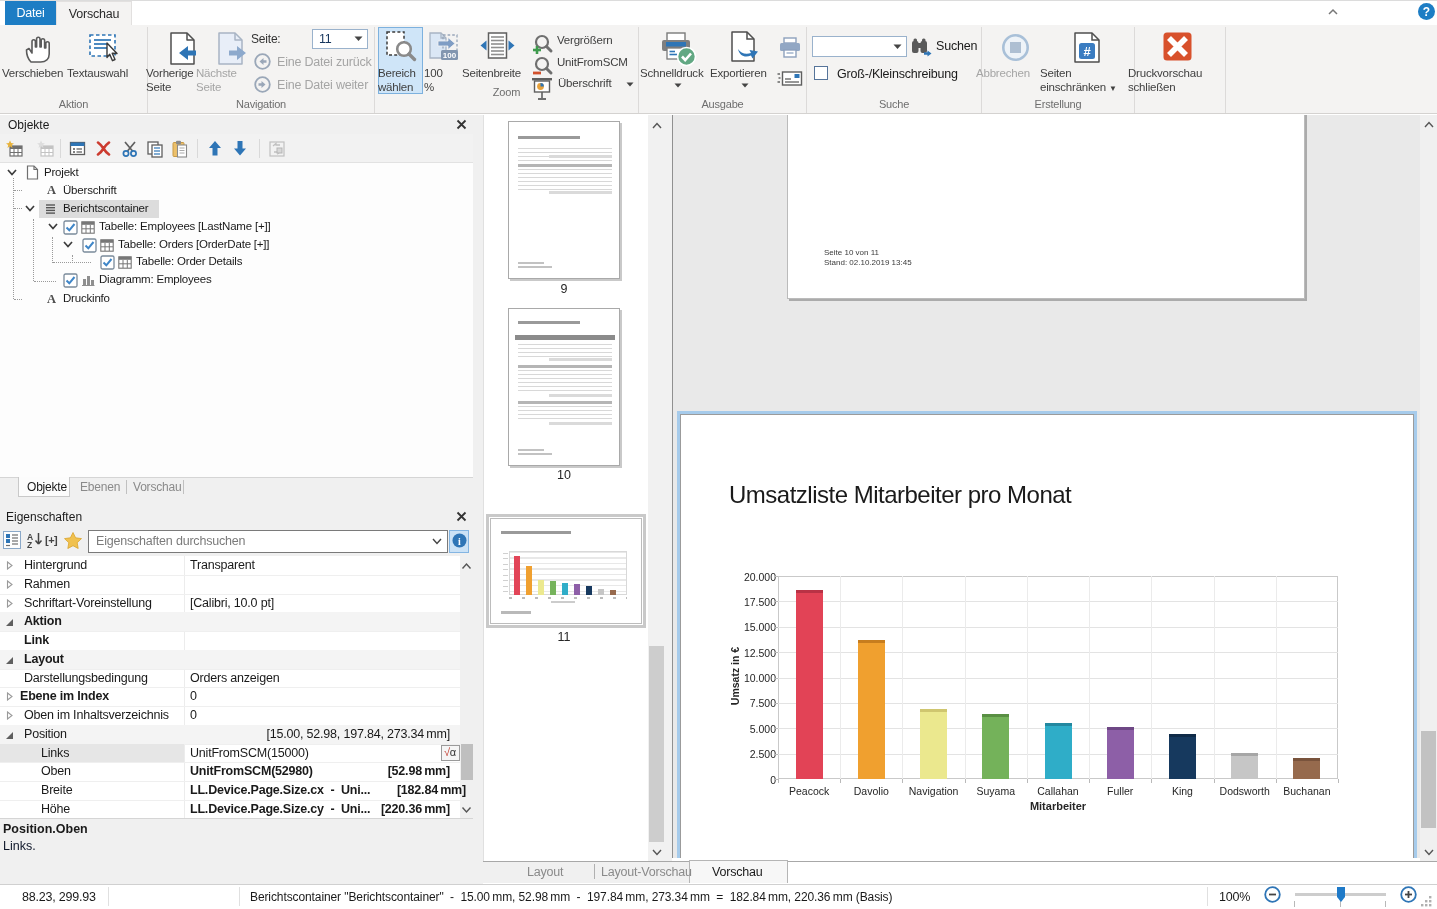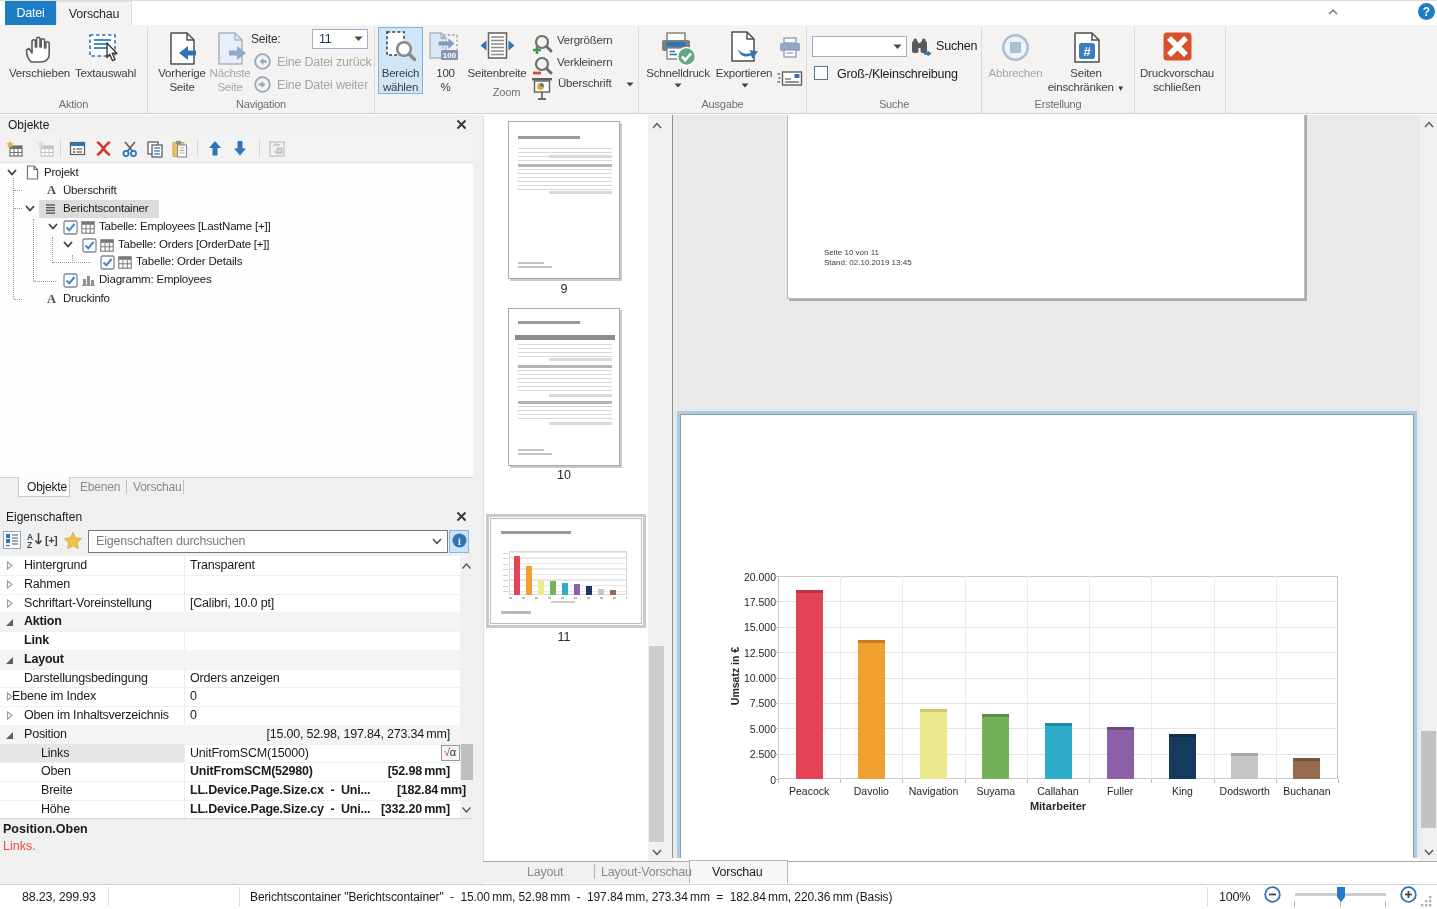--- a/index.html
+++ b/index.html
@@ -1,17 +1,17 @@
 <!DOCTYPE html>
 <html><head><meta charset="utf-8"><style>
 *{margin:0;padding:0;box-sizing:border-box}
 html,body{width:1437px;height:909px;overflow:hidden}
 body{font-family:"Liberation Sans",sans-serif;background:#fff;position:relative;color:#262626}
 .a{position:absolute}
-.rl{font-size:11.5px;color:#404040;text-align:center;line-height:14px;letter-spacing:-0.2px;white-space:nowrap}
+.rl{font-size:11.5px;color:#404040;text-align:left;line-height:14px;letter-spacing:-0.2px;white-space:nowrap}
 .gl{font-size:11px;color:#6e6e6e;text-align:center;letter-spacing:-0.2px}
 .sep{width:1px;background:#dcdad9;top:2px;height:86px}
 .dis{color:#a5a5a5 !important}
 .tn{font-size:11.5px;letter-spacing:-0.2px;white-space:nowrap;color:#1a1a1a}
 svg{display:block}
 </style></head><body>
 
 <div class="a" style="left:0;top:0;width:1437px;height:25px;background:#fff;border-top:1px solid #dcdcdc"></div>
 <div class="a" style="left:5px;top:1px;width:51px;height:24px;background:#1d7dc4;color:#fff;font-size:12.5px;text-align:center;line-height:24px;letter-spacing:-0.2px">Datei</div>
 <div class="a" style="left:56px;top:1px;width:76px;height:24px;background:#f4f3f2;border:1px solid #e2e0df;border-bottom:none;color:#2b2b2b;font-size:12.5px;text-align:center;line-height:24px;letter-spacing:-0.2px">Vorschau</div>
@@ -118,21 +118,21 @@
         <line x1="1" y1="16" x2="9" y2="16"></line>
         <line x1="5" y1="12" x2="5" y2="20"></line>
       </g>
     </svg>
 <div class="a rl" style="left:557px;top:8px">Vergrößern</div>
 <svg class="a" style="left:532px;top:31px" width="22" height="22" viewBox="0 0 22 22">
       <circle cx="10" cy="8" r="6" fill="none" stroke="#6f6f6f" stroke-width="2.2"></circle>
       <line x1="14.5" y1="12.5" x2="19" y2="17" stroke="#6f6f6f" stroke-width="3" stroke-linecap="round"></line>
       <line x1="1" y1="17" x2="9" y2="17" stroke="#d2512d" stroke-width="2.8"></line>
     </svg>
-<div class="a rl" style="left:557px;top:30px">Verkleinern</div>
+<div class="a rl" style="left:557px;top:30px">UnitFromSCM</div>
 <svg class="a" style="left:530px;top:52px" width="24" height="24" viewBox="0 0 24 24">
       <line x1="2" y1="2.2" x2="22" y2="2.2" stroke="#5f5f5f" stroke-width="2.4"></line>
       <rect x="4.5" y="4" width="15" height="11" fill="#fff" stroke="#5f5f5f" stroke-width="1.4"></rect>
       <circle cx="10.5" cy="9.5" r="3.4" fill="#e8a23c"></circle>
       <path d="M10.5 9.5 L10.5 6.1 A3.4 3.4 0 0 1 13.9 9.5 z" fill="#2e75b6"></path>
       <line x1="12" y1="15" x2="12" y2="21" stroke="#5f5f5f" stroke-width="1.6"></line>
       <line x1="8" y1="22" x2="16" y2="22" stroke="#5f5f5f" stroke-width="1.8"></line>
     </svg>
 <div class="a rl" style="left:558px;top:51px">Überschrift</div>
 <svg class="a" style="left:626px;top:57px" width="8" height="6" viewBox="0 0 8 6">
@@ -472,21 +472,21 @@
       <path d="M8 1 L8 8 L1 8 z" fill="#5f5f5f"></path>
     </svg>
     <div class="a" style="left:24px;top:95.8px;font-weight:bold">Layout</div>
     <div class="a" style="left:0;top:131.35999999999999px;width:460px;height:1px;background:#efefef"></div>
     <div class="a" style="left:24px;top:114.6px;font-weight:normal">Darstellungsbedingung</div>
     <div class="a" style="left:190px;top:114.6px;font-weight:normal">Orders anzeigen</div>
     <div class="a" style="left:0;top:150.06px;width:460px;height:1px;background:#efefef"></div>
     <svg class="a" style="left:6px;top:136.3px" width="8" height="9" viewBox="0 0 8 9">
       <path d="M1.5 1 L6 4.5 L1.5 8 z" fill="none" stroke="#9a9a9a" stroke-width="1.1"></path>
     </svg>
-    <div class="a" style="left:12px;top:133.3px;font-weight:normal">Ebene im Index</div>
+    <div class="a" style="left:20px;top:133.3px;font-weight:bold">Ebene im Index</div>
     <div class="a" style="left:190px;top:133.3px;font-weight:normal">0</div>
     <div class="a" style="left:0;top:168.85999999999999px;width:460px;height:1px;background:#efefef"></div>
     <svg class="a" style="left:6px;top:155.1px" width="8" height="9" viewBox="0 0 8 9">
       <path d="M1.5 1 L6 4.5 L1.5 8 z" fill="none" stroke="#9a9a9a" stroke-width="1.1"></path>
     </svg>
     <div class="a" style="left:24px;top:152.1px;font-weight:normal">Oben im Inhaltsverzeichnis</div>
     <div class="a" style="left:190px;top:152.1px;font-weight:normal">0</div>
     <div class="a" style="left:0;top:168.8px;width:460px;height:18.76px;background:#f4f4f4"></div>
     <div class="a" style="left:0;top:187.56px;width:460px;height:1px;background:#efefef"></div>
     <svg class="a" style="left:5px;top:174.8px" width="9" height="9" viewBox="0 0 9 9">
@@ -504,33 +504,33 @@
     <div class="a" style="left:41px;top:208.4px;font-weight:normal">Oben</div>
     <div class="a" style="left:190px;top:208.4px;font-weight:bold">UnitFromSCM(52980)</div>
     <div class="a" style="left:190px;top:208.4px;width:260px;text-align:right;font-weight:bold">[52.98 mm]</div>
     <div class="a" style="left:0;top:243.85999999999999px;width:460px;height:1px;background:#efefef"></div>
     <div class="a" style="left:41px;top:227.1px;font-weight:normal">Breite</div>
     <div class="a" style="left:190px;top:227.1px;font-weight:bold">LL.Device.Page.Size.cx&nbsp; -&nbsp; Uni...</div>
     <div class="a" style="left:190px;top:227.1px;width:276px;text-align:right;font-weight:bold">[182.84 mm]</div>
     <div class="a" style="left:0;top:262.66px;width:460px;height:1px;background:#efefef"></div>
     <div class="a" style="left:41px;top:245.9px;font-weight:normal">Höhe</div>
     <div class="a" style="left:190px;top:245.9px;font-weight:bold">LL.Device.Page.Size.cy&nbsp; -&nbsp; Uni...</div>
-    <div class="a" style="left:190px;top:245.9px;width:260px;text-align:right;font-weight:bold">[332.20 mm]</div>
+    <div class="a" style="left:190px;top:245.9px;width:260px;text-align:right;font-weight:bold">[220.36 mm]</div>
     <svg class="a" style="left:461px;top:6px" width="11" height="8" viewBox="0 0 11 8">
       <path d="M1.5 6.5 L5.5 2 L9.5 6.5" fill="none" stroke="#555" stroke-width="1.4"></path>
     </svg>
     <div class="a" style="left:461px;top:188px;width:12px;height:36px;background:#bfbfbf"></div>
     <svg class="a" style="left:461px;top:250px" width="11" height="8" viewBox="0 0 11 8">
       <path d="M1.5 1.5 L5.5 6 L9.5 1.5" fill="none" stroke="#555" stroke-width="1.4"></path>
     </svg>
   </div>
 
 <div class="a" style="left:0;top:818px;width:473px;height:66px;background:#f0f0f0;border-top:1px solid #d5d5d5"></div>
 <div class="a" style="left:3px;top:822px;font-size:12.5px;font-weight:bold;color:#1a1a1a">Position.Oben</div>
-<div class="a" style="left:3px;top:839px;font-size:12.5px;color:#ef4444">Links.</div>
+<div class="a" style="left:3px;top:839px;font-size:12.5px;color:#0f172a">Links.</div>
 
 <div class="a" style="left:473px;top:115px;width:10px;height:769px;background:#f0f0f0"></div>
 <div class="a" style="left:483px;top:115px;width:165px;height:746px;background:#fff;border-left:1px solid #e0e0e0"></div>
 
 <div class="a" style="left:508px;top:121px;width:112px;height:158px;background:#fff;border:1px solid #a9a9a9;box-shadow:2px 2px 0 #c9c9c9">
 <div class="a" style="left:9px;top:14px;width:62px;height:3px;background:#9a9a9a"></div>
 <div class="a" style="left:9px;top:26px;width:94px;height:14px;background:repeating-linear-gradient(#d8d8d8 0 1px,#fff 1px 4px)"></div>
 <div class="a" style="left:40px;top:33px;width:63px;height:3px;background:#dadada"></div>
 <div class="a" style="left:9px;top:42px;width:94px;height:2.5px;background:#b5b5b5"></div>
 <div class="a" style="left:9px;top:47px;width:94px;height:22px;background:repeating-linear-gradient(#d8d8d8 0 1px,#fff 1px 4px)"></div>
@@ -586,20 +586,21 @@
   </svg>
 
 <div class="a" style="left:665px;top:115px;width:7px;height:746px;background:#f1f1f1"></div>
 <div id="pv" class="a" style="left:672px;top:115px;width:748px;height:743px;background:#e9e9e9;border-left:1px solid #909090;overflow:hidden">
 
  <div class="a" style="left:114px;top:-2px;width:518px;height:186px;background:#fff;border:1px solid #bbb;box-shadow:2px 2px 0 #ababab"></div>
  <div class="a" style="left:151px;top:133px;font-size:8px;color:#3a3a3a;line-height:10px">Seite 10 von 11<br>Stand: 02.10.2019 13:45</div>
 
  <div class="a" style="left:4px;top:296px;width:740px;height:447px;background:#a6cbeb"></div>
  <div class="a" style="left:7px;top:299px;width:734px;height:444px;background:#fff;border:1px solid #9b9b9b;border-bottom:none"></div>
+ <div class="a" style="left:56px;top:366px;font-size:24px;color:#1a1a1a;letter-spacing:-0.5px;white-space:nowrap">Umsatzliste Mitarbeiter pro Monat</div>
  <div id="chart">
       <div class="a" style="left:105px;top:461px;width:560px;height:203px;border:1px solid #c9c9c9;background:#fff"></div>
       <div class="a" style="left:105px;top:486.4px;width:560px;height:1px;background:#e3e3e3"></div>
       <div class="a" style="left:105px;top:511.8px;width:560px;height:1px;background:#e3e3e3"></div>
       <div class="a" style="left:105px;top:537.1px;width:560px;height:1px;background:#e3e3e3"></div>
       <div class="a" style="left:105px;top:562.5px;width:560px;height:1px;background:#e3e3e3"></div>
       <div class="a" style="left:105px;top:587.9px;width:560px;height:1px;background:#e3e3e3"></div>
       <div class="a" style="left:105px;top:613.2px;width:560px;height:1px;background:#e3e3e3"></div>
       <div class="a" style="left:105px;top:638.6px;width:560px;height:1px;background:#e3e3e3"></div>
       <div class="a" style="left:167.2px;top:461px;width:1px;height:203px;background:#ebebeb"></div>

